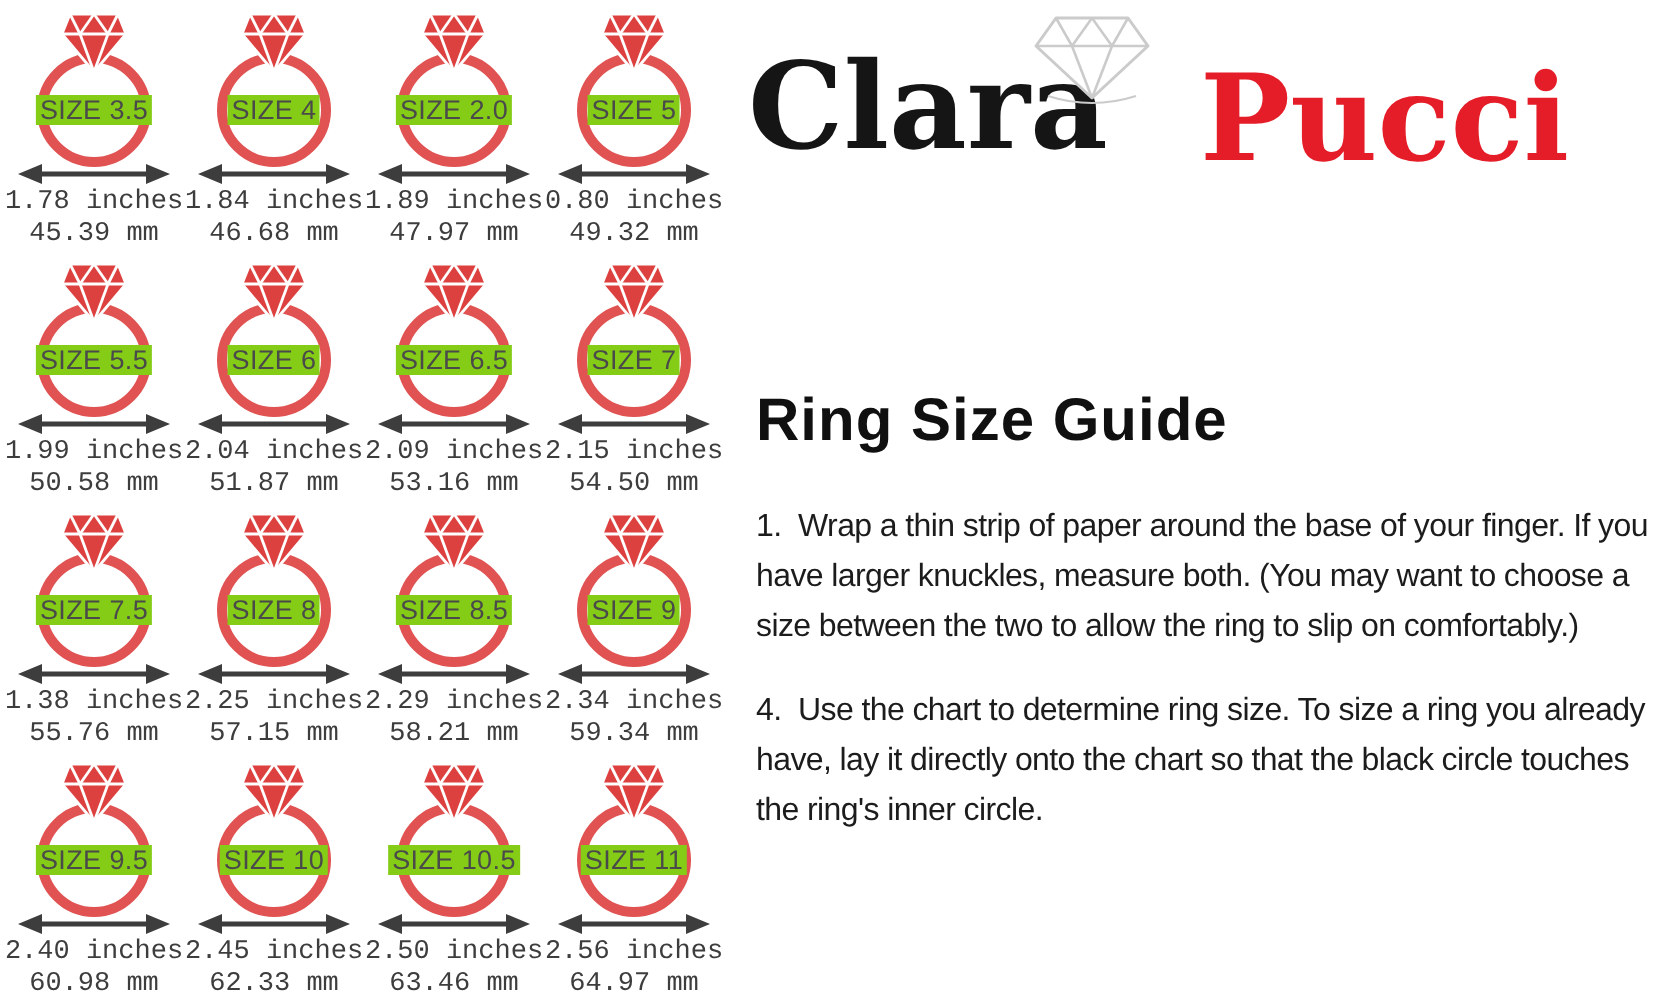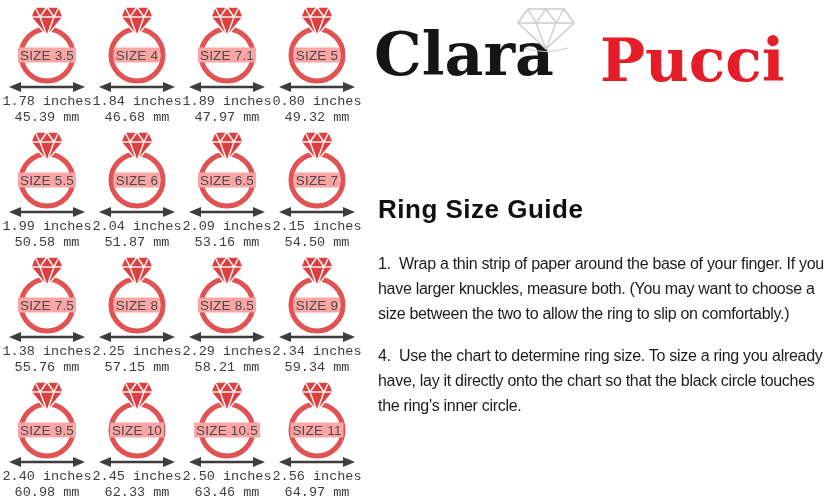--- a/index.html
+++ b/index.html
@@ -27,21 +27,21 @@
     display: grid;
     grid-template-columns: repeat(4, 90px);
     grid-auto-rows: 125px;
   }
   .ring-cell { width: 90px; text-align: center; }
   .ring-graphic { position: relative; width: 90px; height: 88px; }
   .ring-graphic svg { display: block; }
   .ring-size-label {
     position: absolute; left: 50%; top: 50px;
     transform: translate(-50%, -50%);
-    background: #fca5a5;
+    background: #84cc16;
     padding: 0 2px;
     font-size: 13.5px;
     color: #4a4a4a;
     white-space: nowrap;
     letter-spacing: 0.2px;
   }
   .ring-measure {
     margin-top: 1px;
     font-size: 13.5px;
     line-height: 15px;
@@ -62,21 +62,21 @@
     line-height: 1;
     white-space: nowrap;
   }
   .logo-first { left: 2px; top: 22px; color: var(--logo-black); }
   .logo-second { left: 228px; top: 28px; color: var(--logo-red); }
   .logo-diamond { position: absolute; left: 142px; top: 4px; }
 
   
   .guide-title {
     position: absolute; left: 378px; top: 194px;
-    font-size: 26px; font-weight: bold;
+    font-size: 30px; font-weight: bold;
     letter-spacing: 0.5px;
     color: #101010;
   }
   .steps {
     position: absolute; left: 378px; top: 251px;
     width: 456px;
   }
   .step {
     font-size: 16px;
     line-height: 25px;
@@ -172,21 +172,21 @@
               <line x1="52" y1="12" x2="45" y2="31"></line>
             </g>
           </g>
 
           <g style="stroke: var(--text-gray); fill: var(--text-gray);">
             <line x1="17" y1="82" x2="73" y2="82" stroke-width="2.4"></line>
             <polygon points="7,82 19,77 19,87" stroke="none"></polygon>
             <polygon points="83,82 71,77 71,87" stroke="none"></polygon>
           </g>
         </svg>
-        <span class="ring-size-label">SIZE 7.1</span>
+        <span class="ring-size-label">SIZE 2.0</span>
       </div>
       <div class="ring-measure ring-inches">1.89 inches</div>
       <div class="ring-measure ring-mm">47.97 mm</div>
     </div>
 
     <div class="ring-cell">
       <div class="ring-graphic">
         <svg width="90" height="88" viewBox="0 0 90 88" aria-hidden="true">
 
           <circle cx="45" cy="50" r="26" fill="none" style="stroke: var(--ring-red);" stroke-width="5"></circle>

